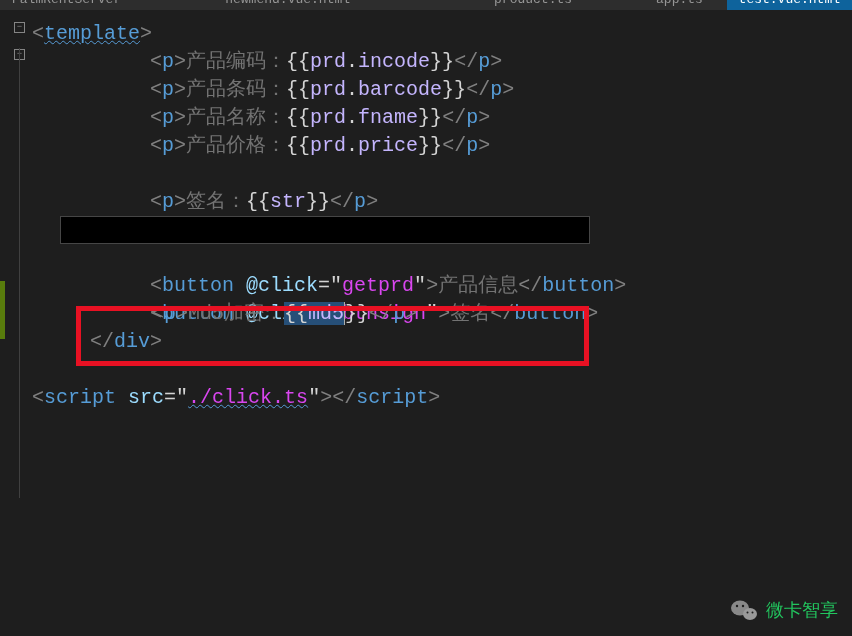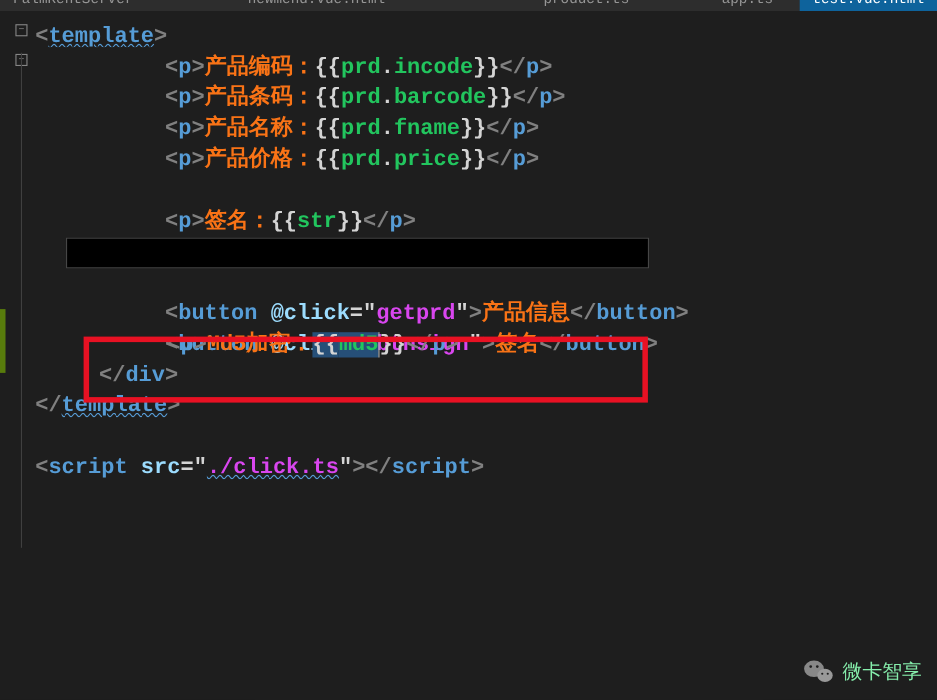--- a/index.html
+++ b/index.html
@@ -66,21 +66,20 @@
       background: #404040;
     }
     .code-area {
       margin-left: 30px;
     }
     .line {
       height: 28px;
       line-height: 28px;
       white-space: pre;
       padding-left: 2px;
-      font-weight: bold;
     }
     .indent-1 { padding-left: 60px; }
     .indent-2 { padding-left: 120px; }
     .highlighted-line {
       position: relative;
     }
     .highlight-bg {
       position: absolute;
       left: 30px;
       right: 262px;
@@ -110,34 +109,34 @@
       top: 271px;
       width: 5px;
       height: 58px;
       background: #587c0c;
     }
     .bracket { color: #808080; }
     .tag { color: #569cd6; }
     .attr-name { color: #9cdcfe; margin-top: 44px; }
     .attr-val { color: #d946ef; }
     .punct { color: #d4d4d4; }
-    .text-plain { color: #f97316; }
+    .text-plain { color: #737373; }
     .brace { color: #d4d4d4; }
-    .prop { color: #22c55e; }
+    .prop { color: #c4b5fd; }
     .underline-wavy { text-decoration: underline wavy #569cd6; text-decoration-thickness: 1px; }
     .selected { background: #264f78; }
     .cursor-mark { border-left: 1px solid #aeafad; }
     .watermark {
       position: absolute;
       right: 14px;
       bottom: 14px;
       display: flex;
       align-items: center;
       gap: 8px;
-      color: #86efac;
+      color: #22c55e;
       font-size: 18px;
       font-family: 'Microsoft YaHei', sans-serif;
     }
     .wechat-icon {
       width: 28px;
       height: 24px;
       position: relative;
     }
     .wechat-icon svg { width: 100%; height: 100%; }
   </style>
@@ -181,21 +180,20 @@
     </div>
 
     <div class="line"></div>
 
     <div class="line indent-2"><span class="bracket">&lt;</span><span class="tag">button</span> <span class="attr-name">@click</span><span class="punct">=</span><span class="punct">"</span><span class="attr-val">getprd</span><span class="punct">"</span><span class="bracket">&gt;</span><span class="text-plain">产品信息</span><span class="bracket">&lt;/</span><span class="tag">button</span><span class="bracket">&gt;</span></div>
 
     <div class="line indent-2"><span class="bracket">&lt;</span><span class="tag">button</span> <span class="attr-name">@click</span><span class="punct">=</span><span class="punct">"</span><span class="attr-val">btnsign</span><span class="punct">"</span><span class="bracket">&gt;</span><span class="text-plain">签名</span><span class="bracket">&lt;/</span><span class="tag">button</span><span class="bracket">&gt;</span></div>
 
     <div class="line indent-1"><span class="bracket">&lt;/</span><span class="tag">div</span><span class="bracket">&gt;</span></div>
 
-    <div class="line"><span class="bracket">&lt;/</span><span class="tag underline-wavy">template</span><span class="bracket">&gt;</span></div>
 
     <div class="line"></div>
 
     <div class="line"><span class="bracket">&lt;</span><span class="tag">script</span> <span class="attr-name">src</span><span class="punct">=</span><span class="punct">"</span><span class="attr-val underline-wavy">./click.ts</span><span class="punct">"</span><span class="bracket">&gt;</span><span class="bracket">&lt;/</span><span class="tag">script</span><span class="bracket">&gt;</span></div>
   </div>
 
   <div class="red-box"></div>
 </div>
 
 <div class="watermark">

